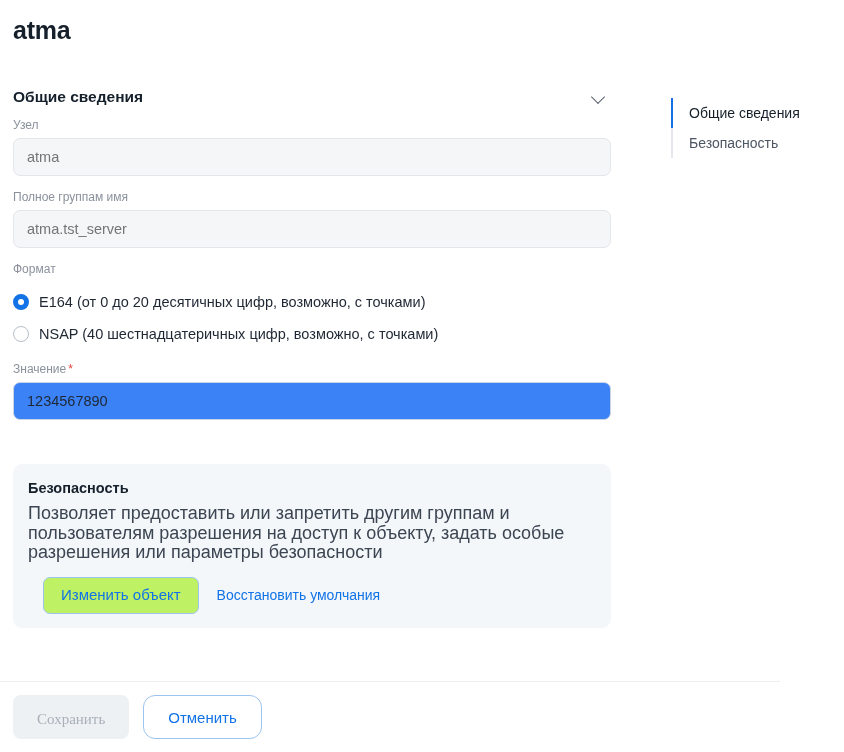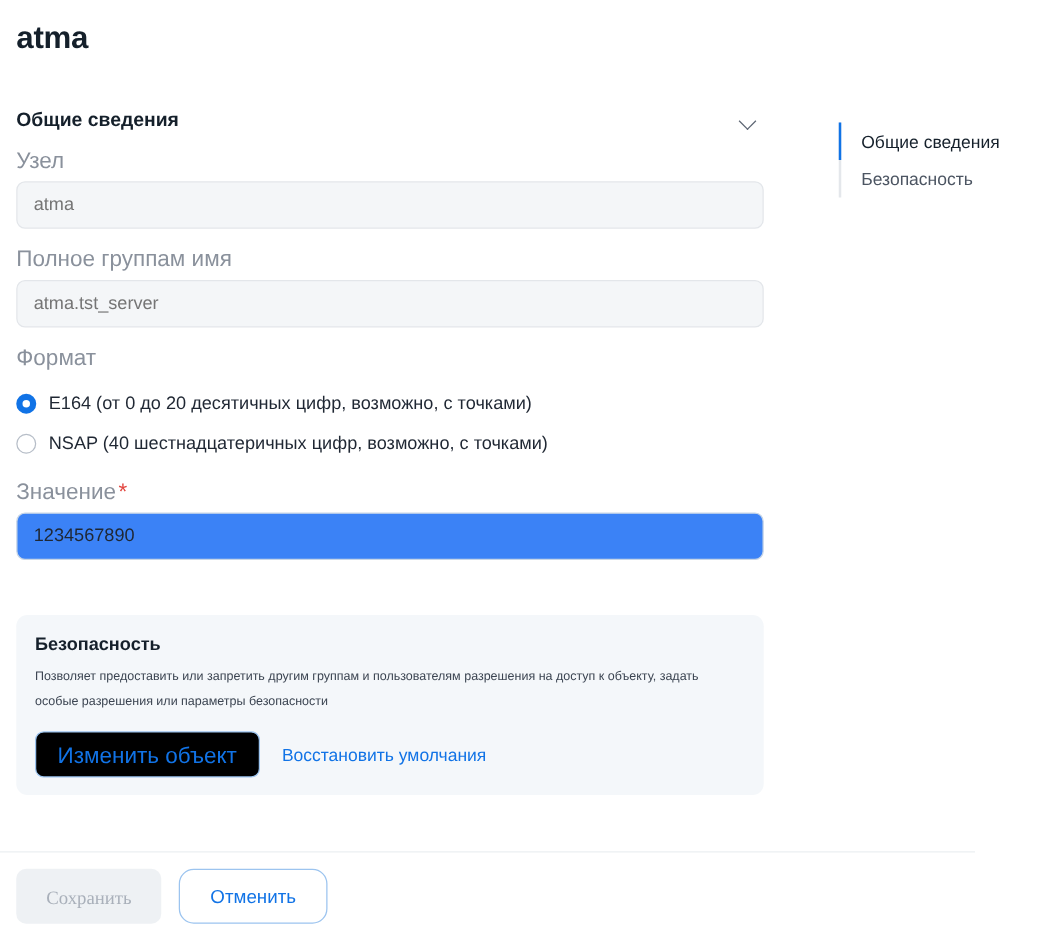--- a/index.html
+++ b/index.html
@@ -66,21 +66,21 @@
     height: 9px;
     border-right: 1.6px solid #5b6472;
     border-bottom: 1.6px solid #5b6472;
     transform: rotate(45deg);
   }
 
   .field {
     margin-bottom: 14px;
   }
   .field-label {
-    font-size: 18px;
+    font-size: 12px;
     color: #8a919c;
     margin-bottom: 6px;
     display: block;
   }
   .field-label .req {
     color: #e2463f;
     margin-left: 2px;
   }
   .input {
     box-sizing: border-box;
@@ -142,42 +142,43 @@
     padding: 16px 15px 14px 15px;
     margin-top: 8px;
   }
   .sec-title {
     font-size: 14.5px;
     font-weight: bold;
     color: #15202b;
     margin-bottom: 8px;
   }
   .sec-desc {
-    font-size: 10px;
+    font-size: 18px;
     line-height: 19.5px;
     color: #3c4552;
     margin-bottom: 14px;
   }
   .sec-buttons {
     display: flex;
     align-items: center;
     gap: 18px;
   }
   .btn-outline {
     box-sizing: border-box;
     height: 37px;
     padding: 0 17px;
     border-radius: 7px;
     border: 1.5px solid #9cc4ef;
-    background: #000000;
+    background: #bef264;
     color: #1173e6;
-    font-size: 18px;
+    font-size: 15px;
     font-family: "Liberation Sans", sans-serif;
     line-height: 34px;
     white-space: nowrap;
+    margin-left: 15px;
   }
   .btn-link {
     color: #1173e6;
     font-size: 14px;
     white-space: nowrap;
   }
 
   
   .anchor-nav {
     position: absolute;

